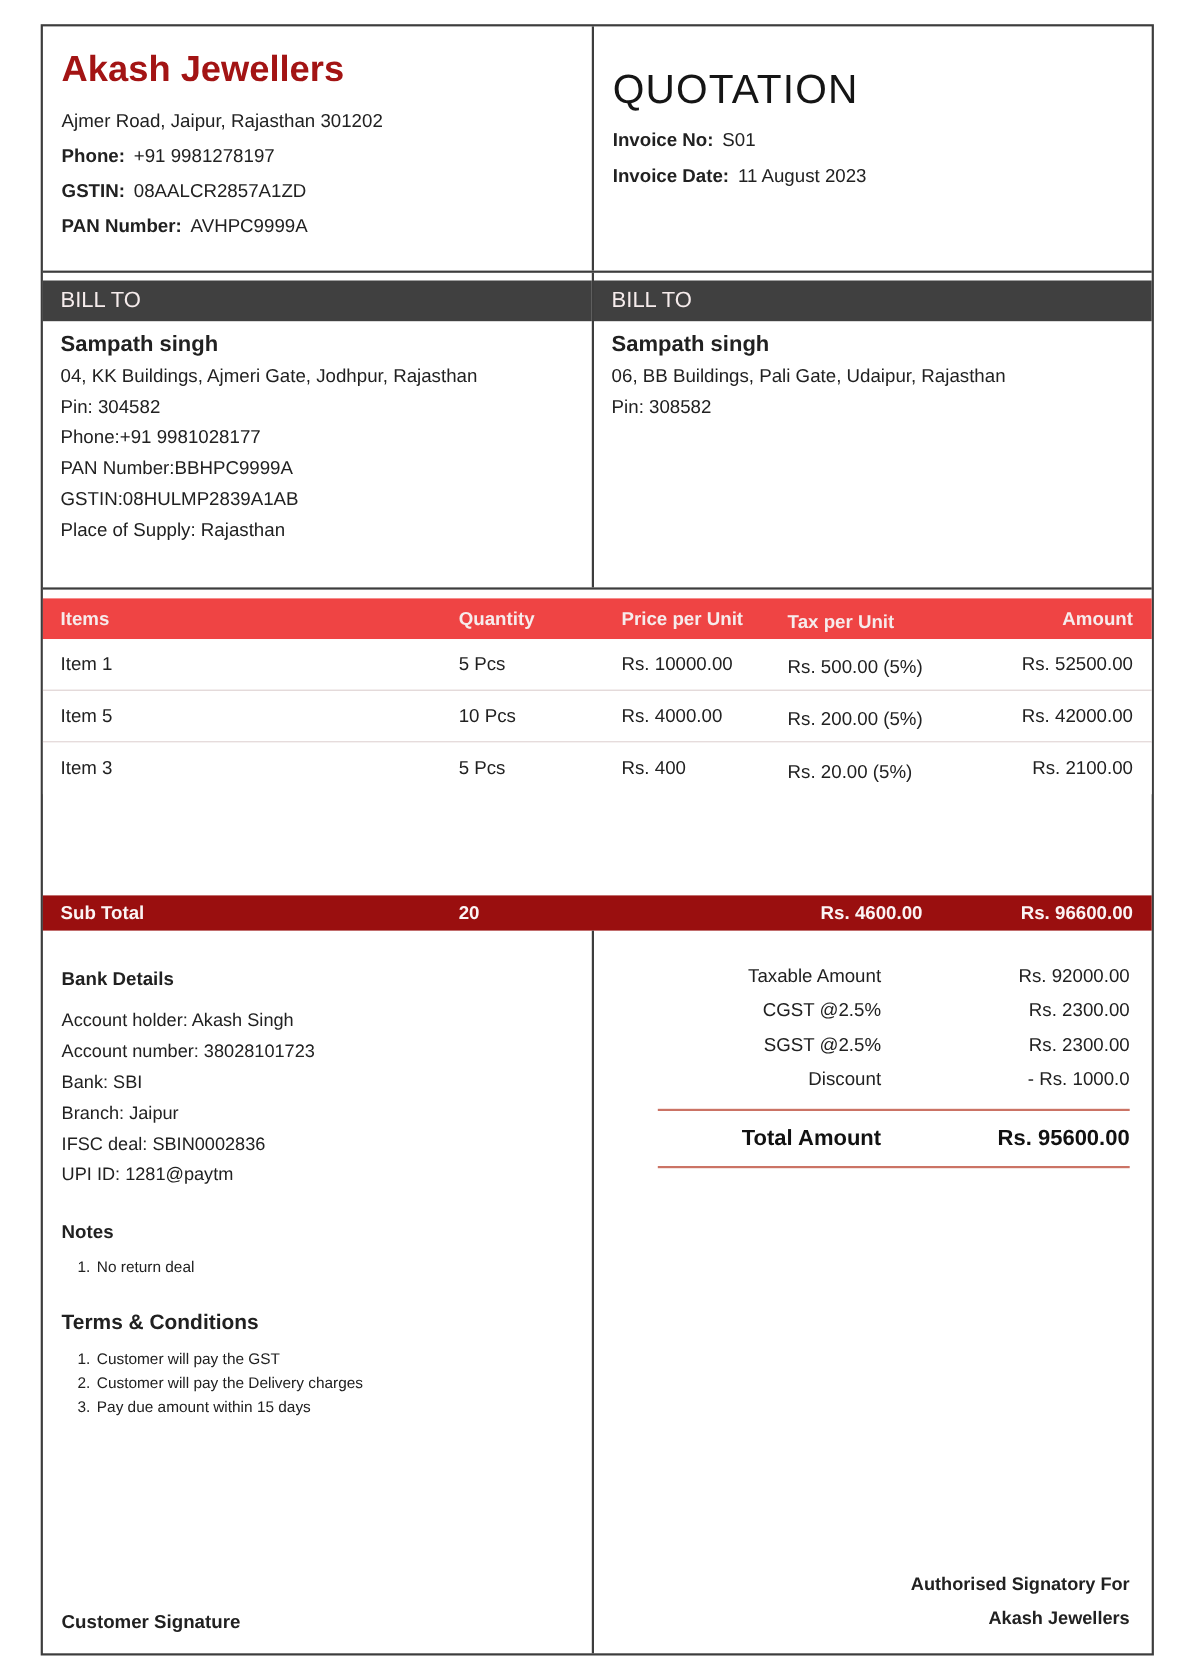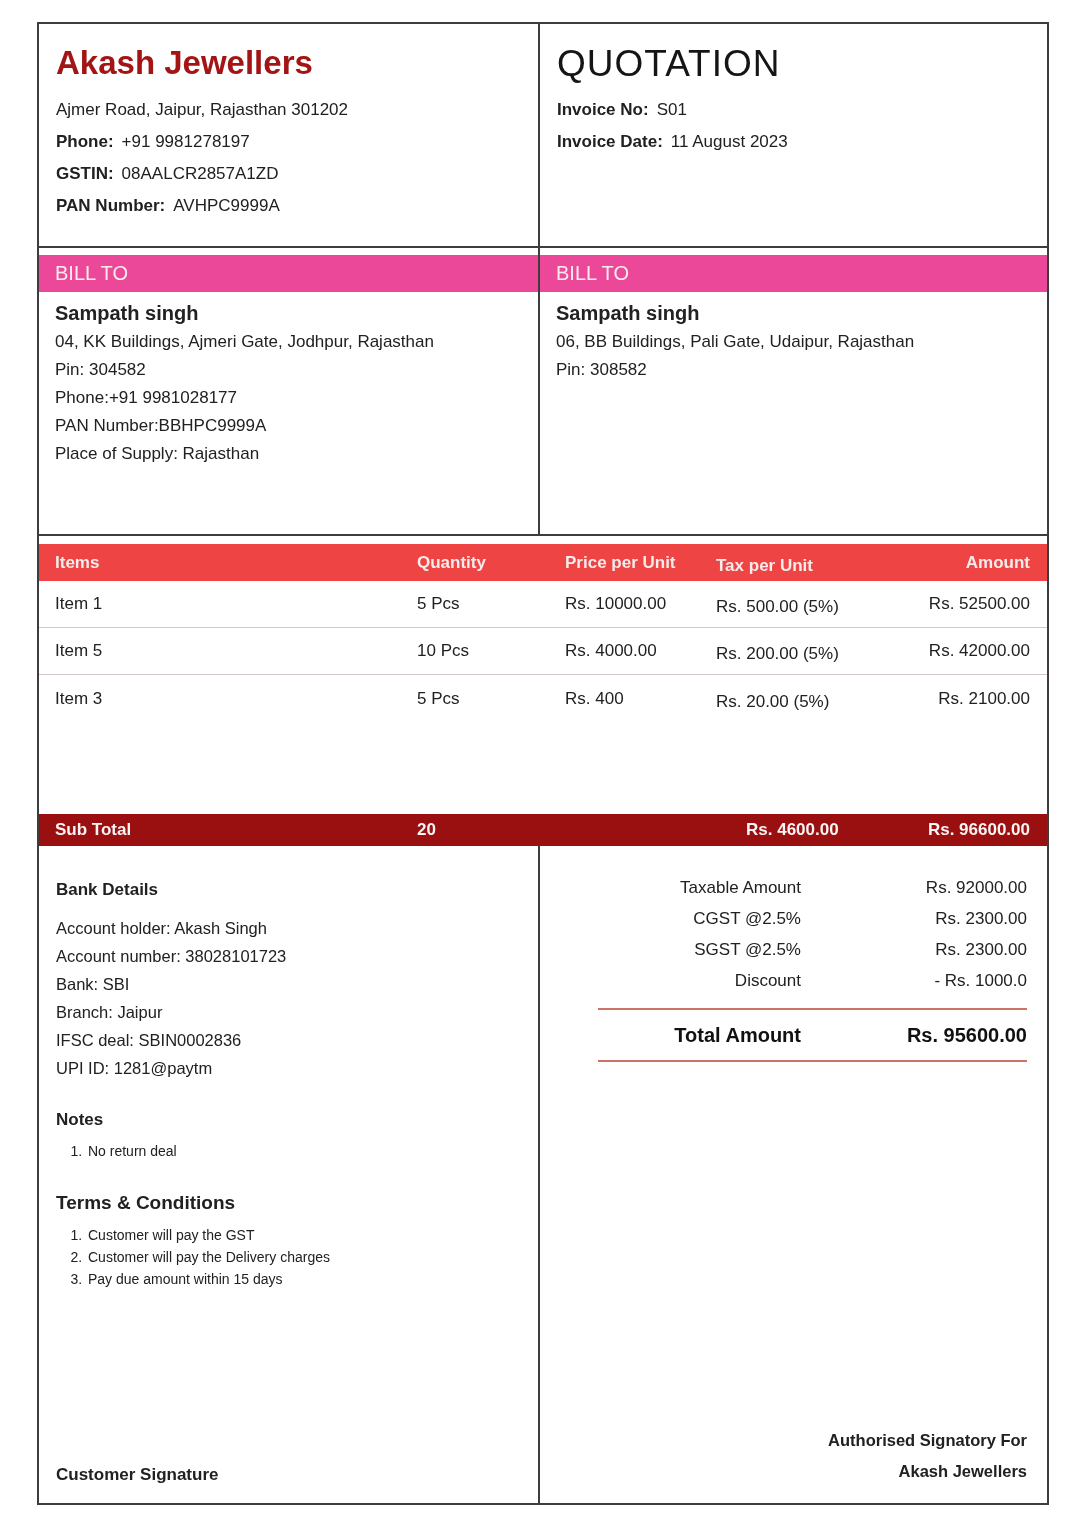--- a/index.html
+++ b/index.html
@@ -12,29 +12,29 @@
     border:2px solid #3d3d3d; display:flex; flex-direction:column; background:#fff;
   }
 
   
   .header-section { height:224px; border-bottom:2px solid #3d3d3d; display:flex; }
   .header-left  { width:501px; border-right:2px solid #3d3d3d; padding:20px 10px 0 17px; }
   .company-name { font-size:33px; line-height:38px; font-weight:bold; color:#A31414; margin-bottom:12px; }
   .info-line    { font-size:17px; line-height:32px; white-space:nowrap; }
   .info-line b  { font-weight:bold; }
   .info-line .val { margin-left:8px; }
-  .header-right { flex:1; padding:18px 10px 0 17px;border-radius:30px; }
+  .header-right { flex:1; padding:36px 10px 0 17px;border-radius:30px; }
   .doc-title    { font-size:37px; line-height:44px; font-weight:400; color:#151515; letter-spacing:1px; margin-bottom:8px; }
 
   
   .billship-section { height:288px; border-bottom:2px solid #3d3d3d; display:flex; }
   .bs-half   { padding-top:7px; }
   .bs-left   { width:501px; border-right:2px solid #3d3d3d; }
   .bs-right  { flex:1; }
-  .red-bar   { height:37px; background:#ec4899; color:#F6ECEC; font-size:20px;
+  .red-bar   { height:37px; background:#404040; color:#F6ECEC; font-size:20px;
                display:flex; align-items:center; padding-left:16px; }
   .bs-body   { padding:6px 16px 0; }
   .party-name { font-size:20px; font-weight:bold; line-height:30px; }
   .bs-line    { font-size:17px; line-height:28px; white-space:nowrap; }
 
   
   .grid-row { display:grid; grid-template-columns:378px 148px 151px 180px 1fr; align-items:center; }
   .items-header { height:37px; background:#ef4444; color:#F6ECEC; font-weight:bold; font-size:17px; }
   .items-row    { height:47px; font-size:17px; border-bottom:1px solid #d6c6c6; background:#fff; }
   .items-row.last { border-bottom:none; }
@@ -93,20 +93,21 @@
 
     <div class="billship-section">
       <div class="bs-half bs-left">
         <div class="red-bar">BILL TO</div>
         <div class="bs-body">
           <div class="party-name">Sampath singh</div>
           <div class="bs-line">04, KK Buildings, Ajmeri Gate, Jodhpur, Rajasthan</div>
           <div class="bs-line">Pin: 304582</div>
           <div class="bs-line"><span>Phone:</span><span class="val">+91 9981028177</span></div>
           <div class="bs-line"><span>PAN Number:</span><span class="val">BBHPC9999A</span></div>
+          <div class="bs-line"><span>GSTIN:</span><span class="val">08HULMP2839A1AB</span></div>
           <div class="bs-line">Place of Supply: Rajasthan</div>
         </div>
       </div>
       <div class="bs-half bs-right">
         <div class="red-bar">BILL TO</div>
         <div class="bs-body">
           <div class="party-name">Sampath singh</div>
           <div class="bs-line">06, BB Buildings, Pali Gate, Udaipur, Rajasthan</div>
           <div class="bs-line">Pin: 308582</div>
         </div>

